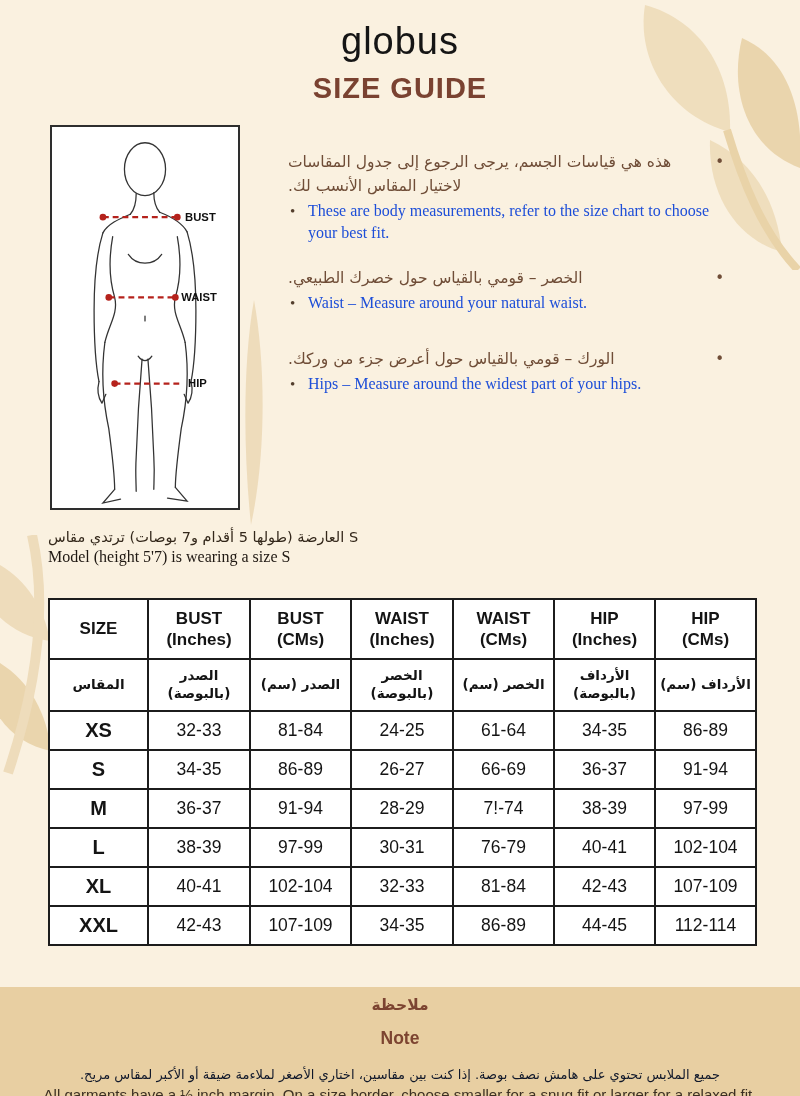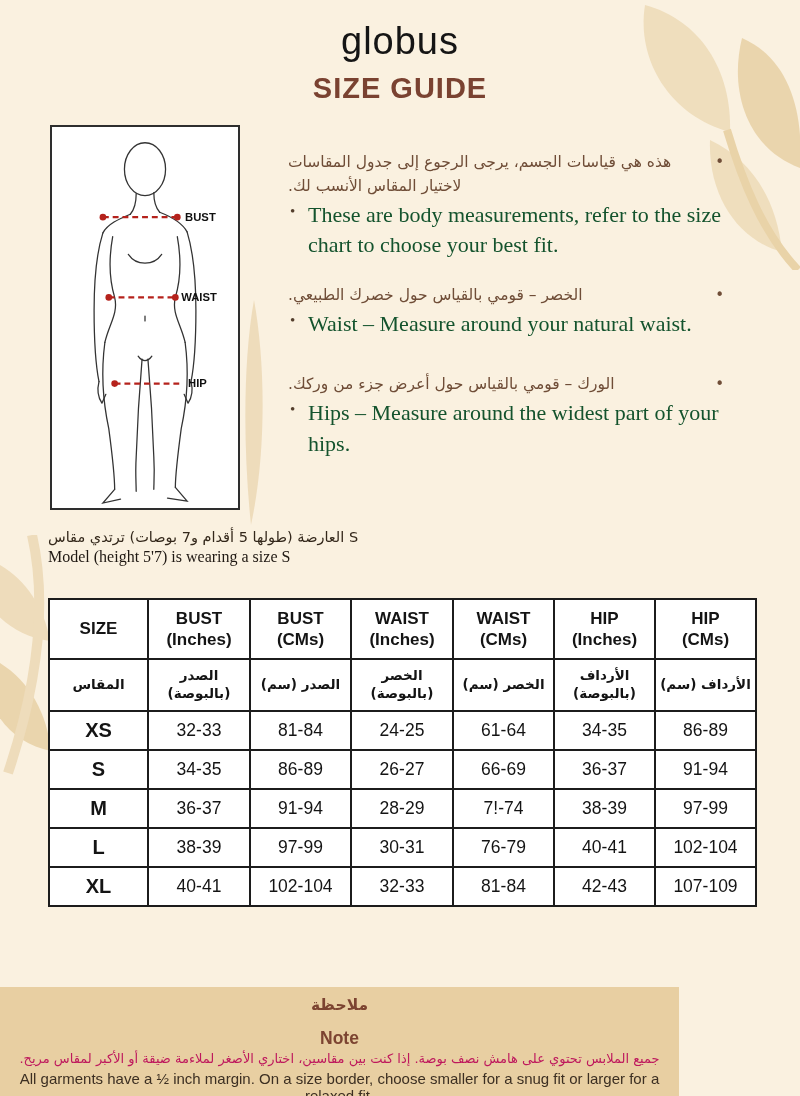--- a/index.html
+++ b/index.html
@@ -17,48 +17,48 @@
   .figure-box{position:absolute;left:50px;top:125px;width:190px;height:385px;
               background:#ffffff;border:2px solid #2e2e2e;box-sizing:border-box;z-index:2;}
 
   .bullets{position:absolute;left:288px;top:150px;width:438px;z-index:2;}
   .bi{position:relative;padding-left:20px;}
   .bi::before{content:"•";position:absolute;font-size:15px;top:1px;}
   .bi.ar{direction:rtl;text-align:left;padding-left:0;padding-right:20px;
          font-family:"DejaVu Sans",sans-serif;font-size:15.5px;line-height:1.55;
          color:#6f4d37;white-space:pre-line;}
   .bi.ar::before{right:2px;color:#6f4d37;}
-  .bi.en{font-family:"Liberation Serif",serif;font-size:22px;line-height:1.38;
-         color:#14532d;margin-top:2px;}
+  .bi.en{font-family:"Liberation Serif",serif;font-size:16px;line-height:1.38;
+         color:#1d4ed8;margin-top:2px;}
   .bi.en::before{left:2px;color:#533e2c;}
   .group{margin-bottom:22px;}
   .group.g2{margin-bottom:38px;}
   .group.g3{margin-bottom:33px;}
 
   .model{position:absolute;left:48px;top:529px;width:460px;z-index:2;}
   .model-ar{font-family:"DejaVu Sans",sans-serif;font-size:14.5px;color:#33271a;}
   .model-en{font-family:"Liberation Serif",serif;font-size:16px;color:#1f1812;margin-top:3px;}
 
   table.size{position:absolute;left:48px;top:598px;width:707px;z-index:2;
              border-collapse:collapse;table-layout:fixed;background:#ffffff;}
   table.size th,table.size td{border:2px solid #1c1c1c;text-align:center;
              vertical-align:middle;padding:0;color:#141414;}
   .hdr-en th{height:58px;font-size:17px;font-weight:bold;white-space:pre-line;line-height:1.25;}
   .hdr-ar th{height:50px;font-family:"DejaVu Sans",sans-serif;direction:rtl;
              font-size:13.5px;font-weight:bold;white-space:pre-line;line-height:1.3;}
   .drow td{height:37px;font-size:17.5px;}
   .drow td:first-child{font-weight:bold;font-size:20px;}
 
-  .note{position:absolute;left:0;top:987px;width:679px;height:109px;
+  .note{position:absolute;left:0;top:987px;width:800px;height:109px;
         background:#e8cfa2;text-align:center;z-index:2;}
   .note-title-ar{font-family:"DejaVu Sans",sans-serif;font-size:15.5px;font-weight:bold;
                  color:#7c4431;padding-top:9px;}
   .note-title-en{font-size:17.5px;font-weight:bold;color:#7c4431;margin-top:14px;}
   .note-ar{direction:rtl;font-family:"DejaVu Sans",sans-serif;font-size:13px;
-           color:#be185d;margin-top:2px;}
+           color:#0f172a;margin-top:18px;}
   .note-en{font-size:15px;color:#3c2f22;margin-top:4px;}
 </style>
 </head>
 <body>
 
 <div class="page">
 
   <svg class="deco" style="right:0;top:0" width="210" height="270" viewBox="0 0 210 270">
     <path d="M55,5 C110,20 142,70 140,132 C80,116 46,60 55,5 Z" fill="#efdebd"></path>
     <path d="M152,38 C198,58 214,110 210,168 C160,150 138,95 152,38 Z" fill="#ead5ad"></path>
@@ -219,20 +219,29 @@
       </tr>
       <tr class="drow">
         <td>XL</td>
         <td>40-41</td>
         <td>102-104</td>
         <td>32-33</td>
         <td>81-84</td>
         <td>42-43</td>
         <td>107-109</td>
       </tr>
+      <tr class="drow">
+        <td>XXL</td>
+        <td>42-43</td>
+        <td>107-109</td>
+        <td>34-35</td>
+        <td>86-89</td>
+        <td>44-45</td>
+        <td>112-114</td>
+      </tr>
     </tbody>
       </table>
 
     <div class="note">
       <div class="note-title-ar">ملاحظة</div>
       <div class="note-title-en">Note</div>
       <div class="note-ar">جميع الملابس تحتوي على هامش نصف بوصة. إذا كنت بين مقاسين، اختاري الأصغر لملاءمة ضيقة أو الأكبر لمقاس مريح.</div>
       <div class="note-en">All garments have a ½ inch margin. On a size border, choose smaller for a snug fit or larger for a relaxed fit.</div>
     </div>
   </div>

